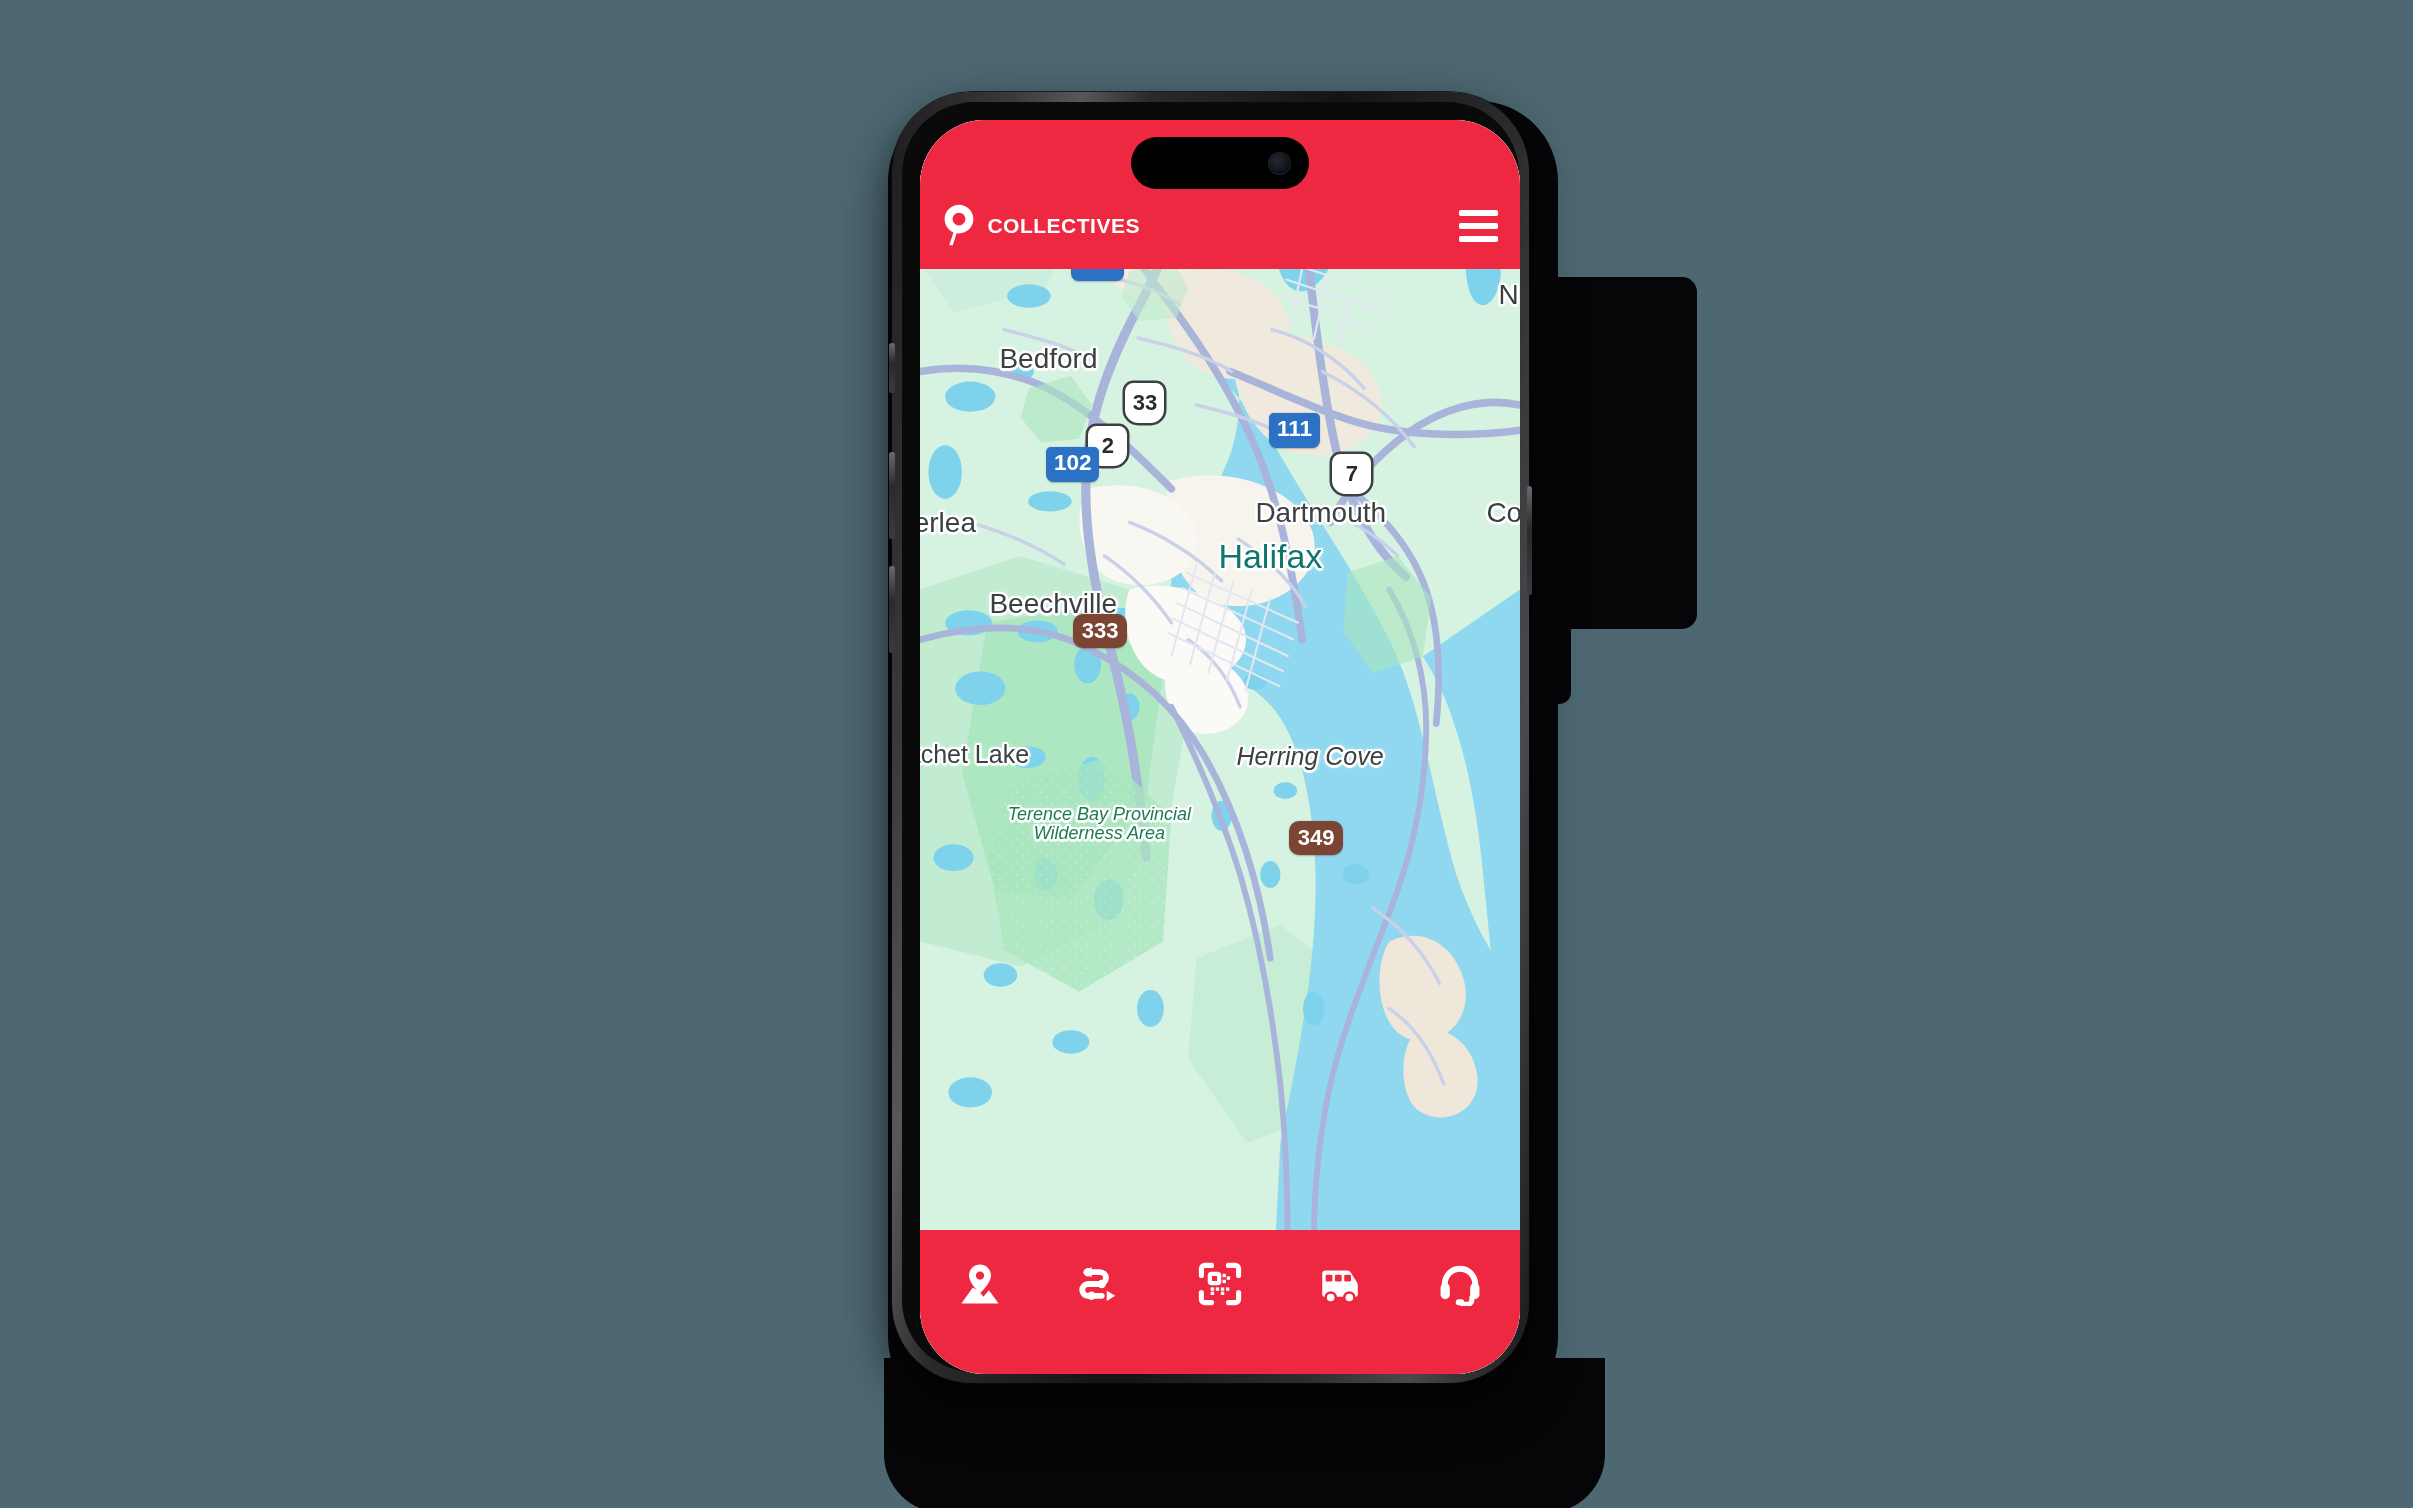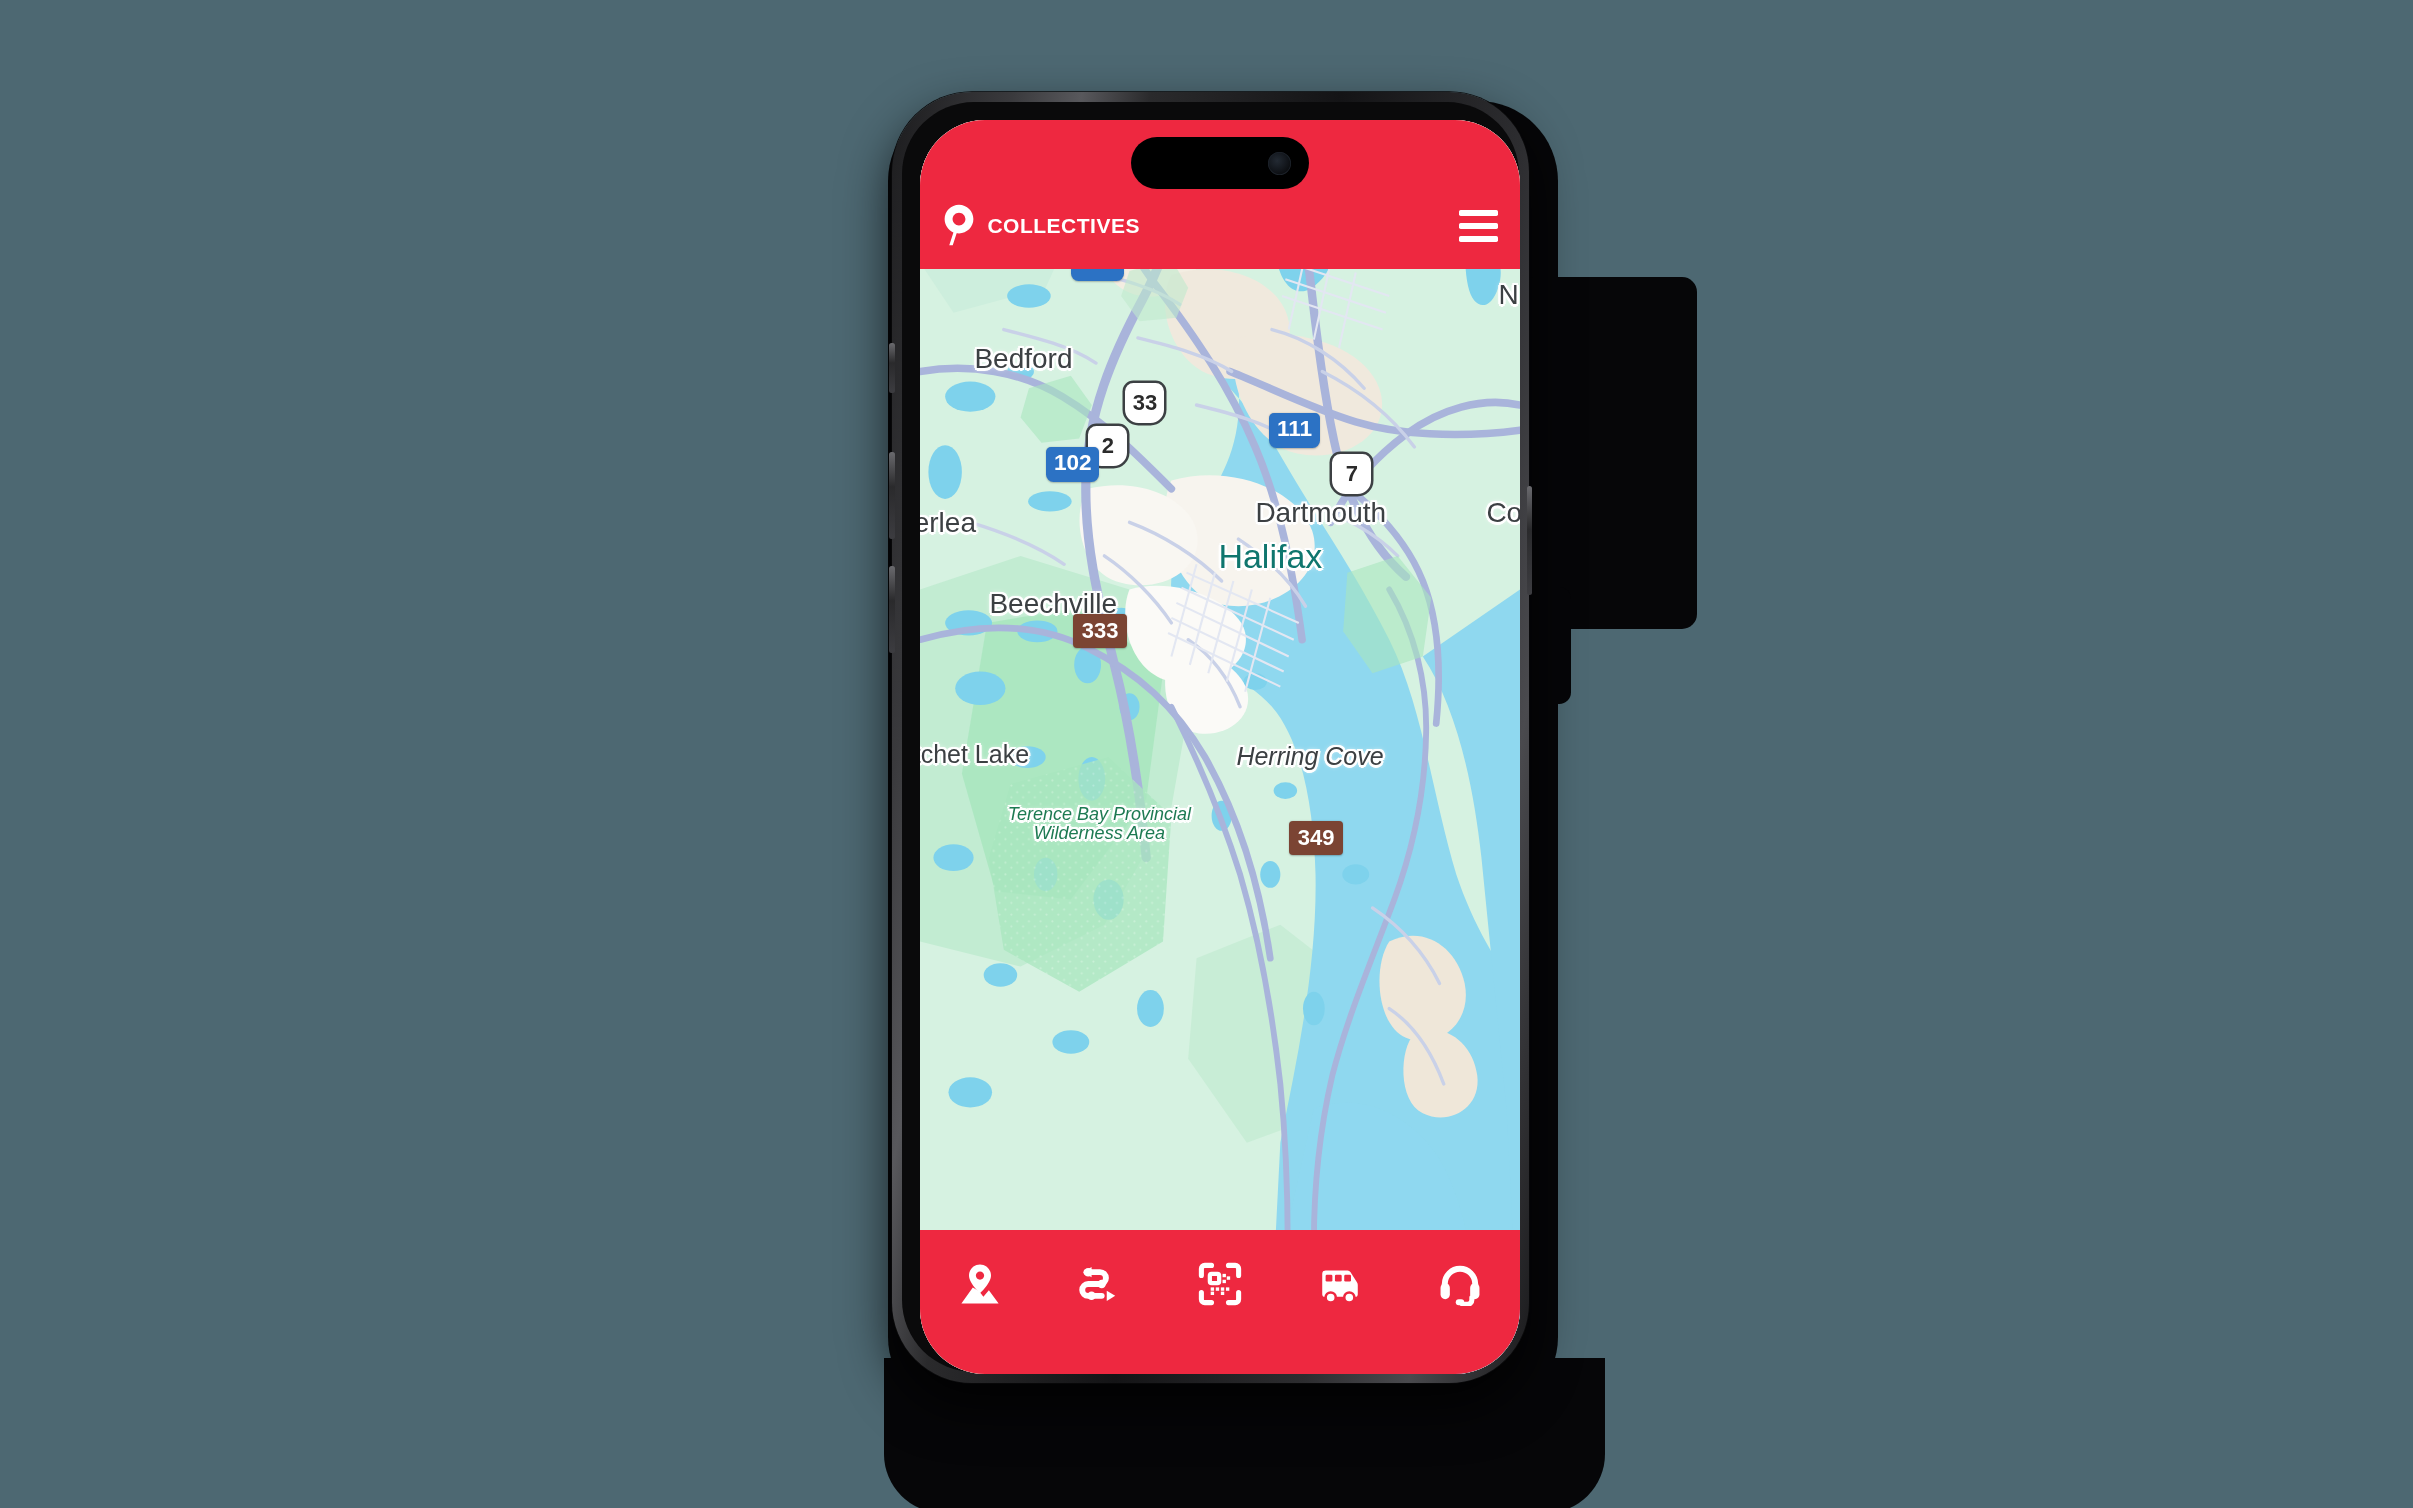--- a/index.html
+++ b/index.html
@@ -210,21 +210,21 @@
   }
   .shield.blue {
     background: #2c72c4;
     border-radius: 5px 5px 7.5px 7.5px;
     font-size: 22.6px;
     padding: 5px 7.5px 7.5px 7.5px;
     box-shadow: 0 0.8px 1.7px rgba(0,0,0,.25);
   }
   .shield.brown {
     background: #7b4433;
-    border-radius: 4px;
+    border-radius: 10px;
     font-size: 22px;
     padding: 5.9px 8.4px;
     box-shadow: 0 0.8px 1.7px rgba(0,0,0,.25);
   }
   .shield.us {
     background: #fff;
     color: #2b2b2b;
     font-size: 22px;
     width: 39px; height: 40px;
     border-radius: 8.4px 8.4px 13.4px 13.4px;
@@ -388,21 +388,21 @@
               <path d="M460,160 L440,250 M490,170 L470,262 M520,182 L500,272"></path>
             </g>
 
             <path d="M108,792 L225,760 L300,830 L290,980 L190,1040 L100,990 L82,880 Z" fill="url(#parkdots)" opacity=".75"></path>
             <path d="M510,540 L570,520 L610,570 L600,640 L540,660 L505,610 Z" fill="#a8e6be" opacity=".6"></path>
             <path d="M130,320 L180,305 L205,340 L190,380 L145,385 L120,355 Z" fill="#a8e6be" opacity=".6"></path>
             <path d="M250,180 L300,166 L320,200 L306,236 L262,240 L240,210 Z" fill="#bfeacd" opacity=".6"></path>
           </svg>
 
           <div class="map-label city" style="left:92px; top:91px;">Sackville</div>
-          <div class="map-label city" style="left:54px;  top:223px;">Bedford</div>
+          <div class="map-label city" style="left:79px;  top:223px;">Bedford</div>
           <div class="map-label city" style="left:578px; top:159px;">N</div>
           <div class="map-label city" style="left:-6.7px;  top:387px;">erlea</div>
           <div class="map-label city" style="left:335px; top:377px;">Dartmouth</div>
           <div class="map-label city" style="left:566px; top:377px;">Col</div>
           <div class="map-label city-major" style="left:298px; top:417px;">Halifax</div>
           <div class="map-label city" style="left:69px;  top:468px;text-align:right;">Beechville</div>
           <div class="map-label place" style="left:-6.7px;  top:620px;">tchet Lake</div>
           <div class="map-label place" style="left:316px; top:622px;font-style:italic;">Herring Cove</div>
           <div class="map-label park" style="left:74px; top:685px; width:210px;">Terence Bay Provincial Wilderness Area</div>
 

